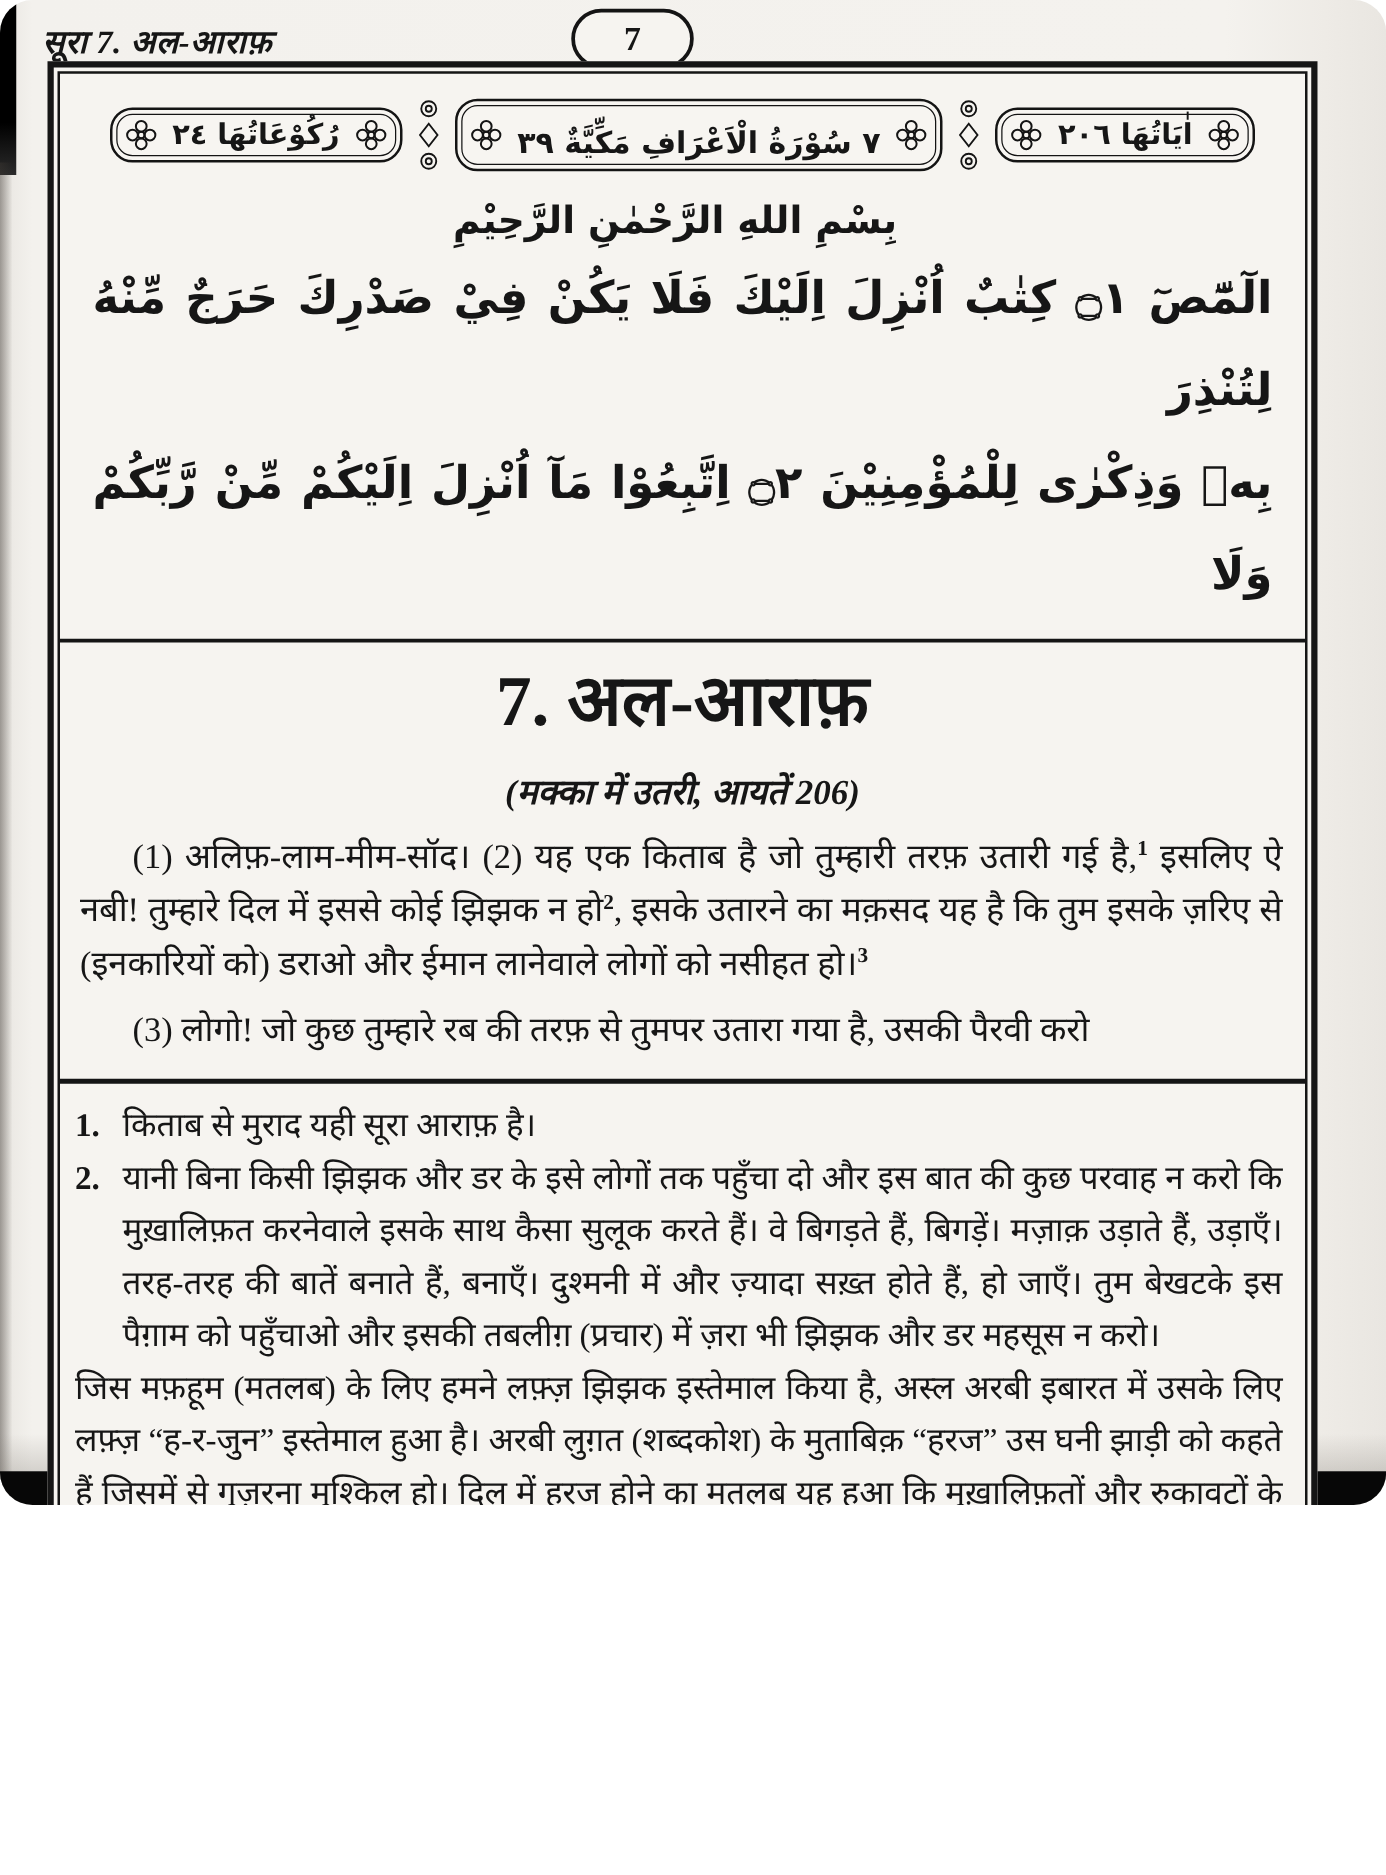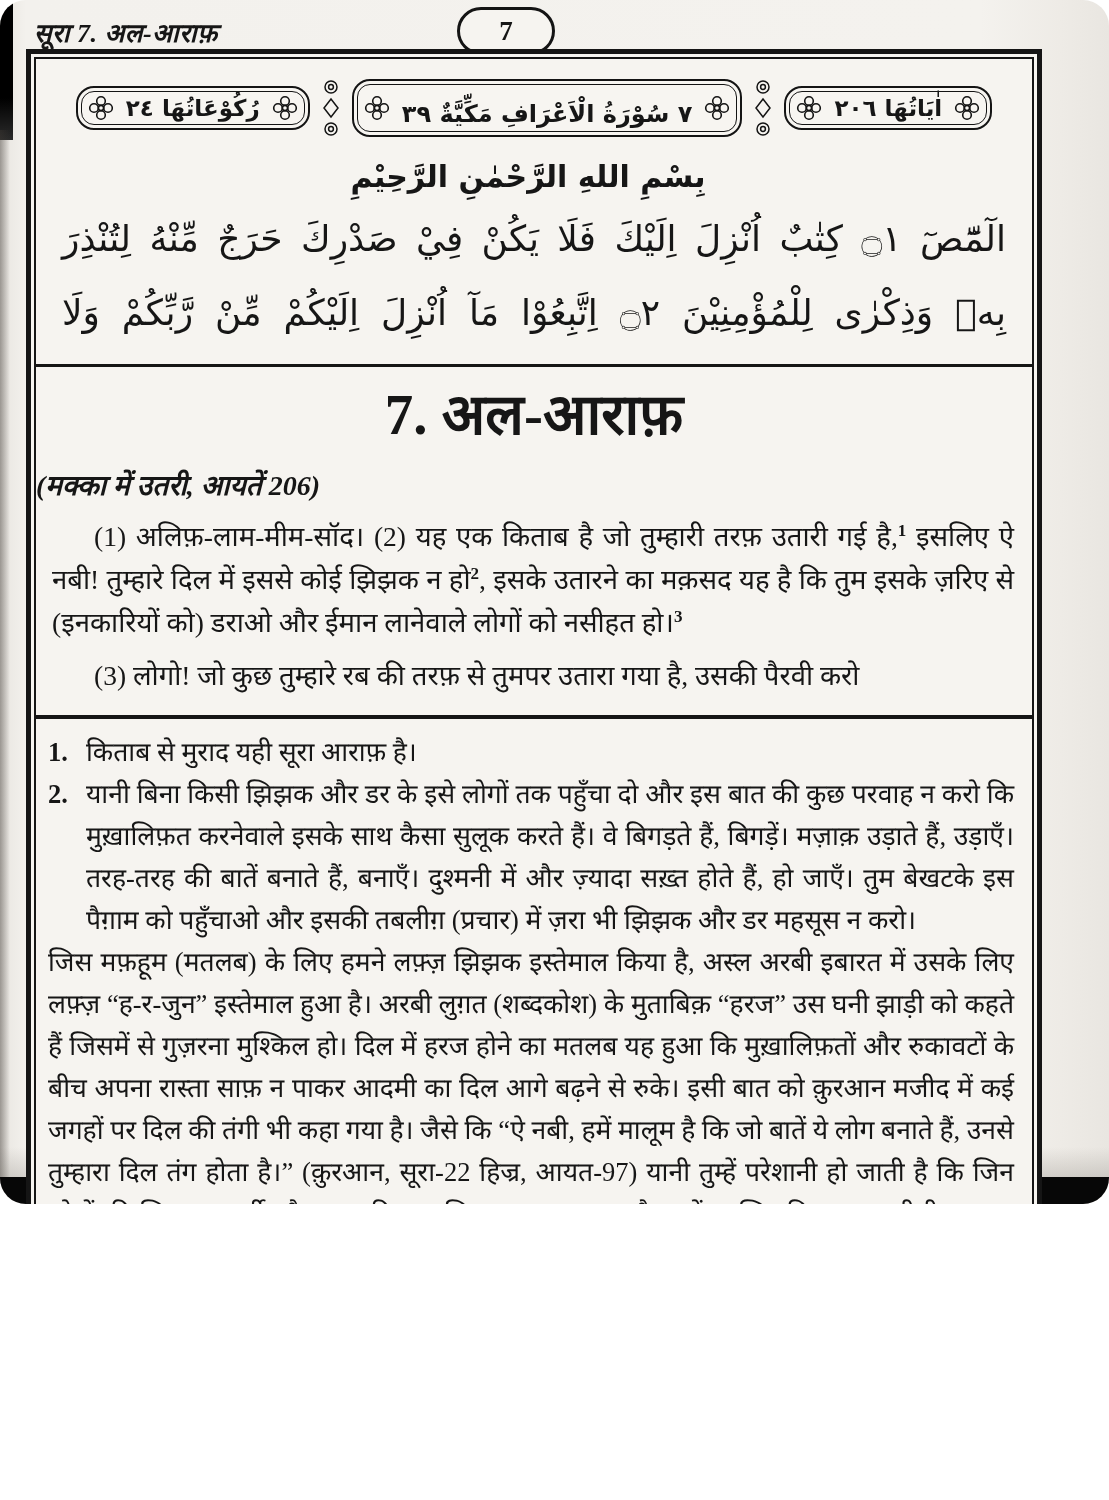--- a/index.html
+++ b/index.html
@@ -19,43 +19,43 @@
   .bottom-fade{position:absolute;left:0;bottom:27px;width:100%;height:30px;background:linear-gradient(rgba(120,115,108,0),rgba(120,115,108,.25));}
 
   
   .hdr-left{position:absolute;left:34px;top:14px;font-size:26px;font-weight:bold;font-style:italic;letter-spacing:.5px;}
   .pill{position:absolute;left:457px;top:7px;width:92px;height:42px;border:3px solid #141414;border-radius:24px;
         display:flex;align-items:center;justify-content:center;background:#f6f4f0;}
   .pill span{font-size:27px;font-weight:bold;}
   .hdr-right{position:absolute;right:108px;top:12px;font-size:27px;font-weight:bold;font-style:italic;}
 
   
-  .box{position:absolute;left:26px;top:49px;width:1006px;height:1362px;border:5px solid #151515;background:#f6f4f0;}
+  .box{position:absolute;left:38px;top:49px;width:1006px;height:1362px;border:5px solid #151515;background:#f6f4f0;}
   .box-inner{position:absolute;inset:3px;border:2px solid #151515;overflow:hidden;}
 
   
   .band{display:flex;align-items:center;justify-content:center;gap:4px;margin:16px 22px 0 22px;}
   .cartouche{position:relative;border:2px solid #141414;border-radius:18px;padding:7px 10px;display:flex;align-items:center;gap:8px;background:#f7f5f1;}
   .cartouche::after{content:"";position:absolute;inset:3px;border:1px solid #141414;border-radius:13px;pointer-events:none;}
   .cart-text{font-family:"DejaVu Sans",sans-serif;font-size:23px;font-weight:bold;direction:rtl;white-space:nowrap;padding:0 4px;}
   .cart-wide .cart-text{font-size:24px;margin-top:12px;}
   .flower{width:26px;height:26px;flex:none;}
   .connector{width:34px;height:66px;flex:none;}
 
   
   .bismillah{text-align:center;font-family:"DejaVu Sans",sans-serif;font-size:30px;font-weight:bold;direction:rtl;margin:18px 12px 0 0;}
   .verses{margin:8px 26px 0 26px;}
-  .verse-line{font-family:"DejaVu Sans",sans-serif;font-size:36px;font-weight:normal;direction:rtl;
+  .verse-line{font-family:"DejaVu Sans",sans-serif;font-size:36px;font-weight:bold;direction:rtl;
               line-height:2.05;text-align:justify;text-align-last:justify;}
   .hr{height:3px;background:#151515;margin-top:14px;}
   .hr2{height:4px;background:#151515;margin-top:18px;}
 
   
   .surah-h{margin:14px 0 16px 0;text-align:center;font-size:57px;font-weight:bold;line-height:1.2;font-family:"Liberation Serif",serif;}
-  .surah-sub{margin-top:10px;font-size:28px;font-weight:bold;font-style:italic;}
+  .surah-sub{margin-top:10px;text-align:center;font-size:28px;font-weight:bold;font-style:italic;}
   .basmala-tr{margin-top:16px;text-align:center;font-size:28px;font-weight:bold;font-style:italic;}
 
   
   .body-wrap{margin:12px 18px 0 16px;}
   .body-para{margin:0;font-size:27.5px;line-height:43px;text-align:justify;text-indent:42px;}
   .body-para + .body-para{margin-top:10px;}
   sup.fn-mark{font-size:62%;vertical-align:super;line-height:0;font-weight:bold;}
 
   
   .fn-wrap{margin:12px 18px 0 12px;font-size:26.5px;line-height:42px;}

